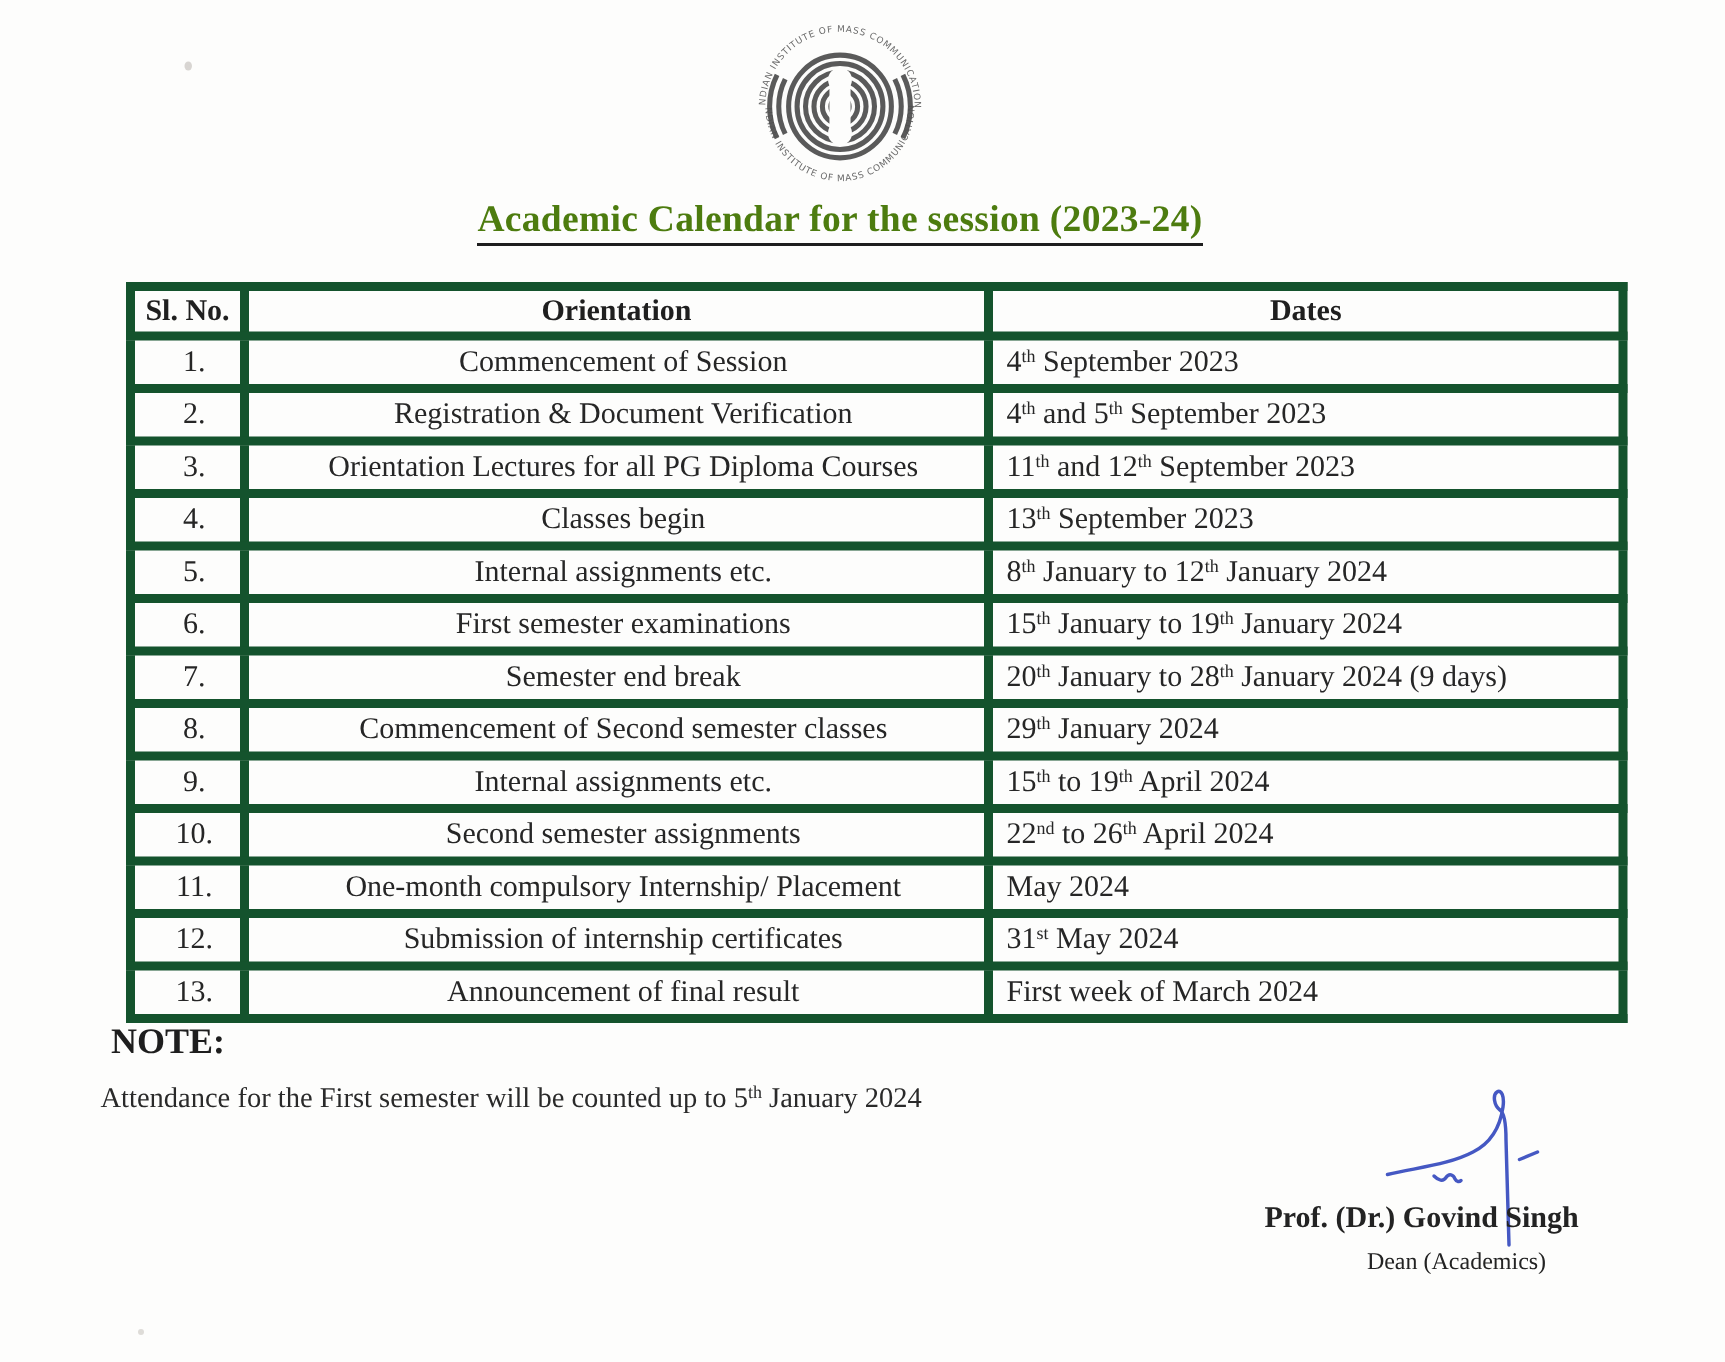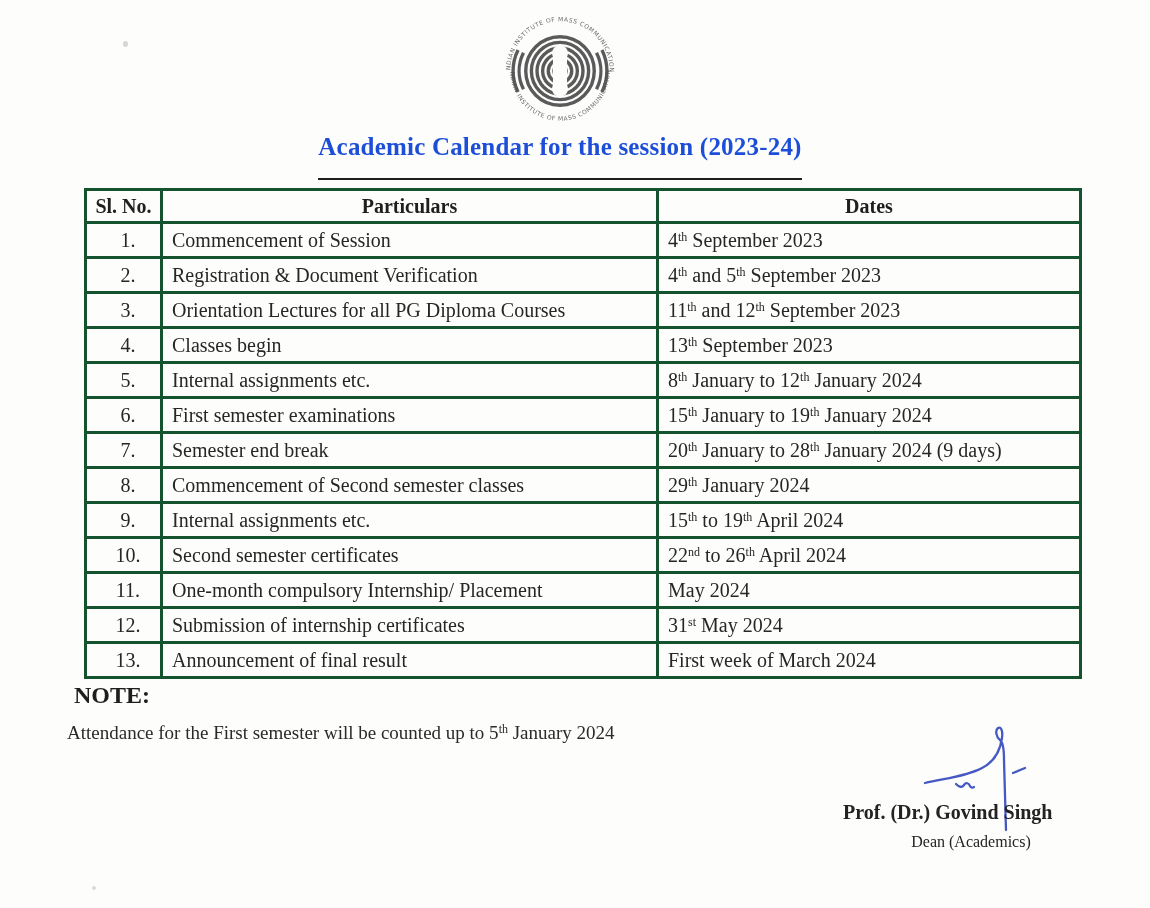--- a/index.html
+++ b/index.html
@@ -12,43 +12,43 @@
     overflow:hidden;
   }
 
   
   .logo { position:absolute; left:495px; top:10px; width:130px; height:122px; filter:blur(.35px); }
 
   
   .title-wrap { position:absolute; left:0; top:133px; width:1120px; text-align:center; }
   .title-wrap .title {
     display:inline-block;
-    font-size:25px; font-weight:700; color:#1d4ed8;
+    font-size:25px; font-weight:700; color:#4d7c0f;
     border-bottom:2.5px solid #1e1e1e;
-    padding-bottom:17px; letter-spacing:.2px;
+    padding-bottom:1px; letter-spacing:.2px;
   }
 
   
   table.cal {
     position:absolute; left:84px; top:188px;
     width:995px; table-layout:fixed;
     border-collapse:collapse;
     font-size:20px; color:#262626;
   }
   table.cal th, table.cal td {
-    border:3px solid #14532d;
+    border:6px solid #14532d;
     padding:0 0 0 9px;
     vertical-align:middle;
     overflow:hidden; white-space:nowrap;
   }
   table.cal thead tr { height:33px; }
   table.cal tbody tr { height:35px; }
   table.cal th { text-align:center; font-weight:700; padding:0; font-size:20px; color:#1f1f1f; }
   td.c-sl   { text-align:center; padding:0; }
-  td.c-part { padding-left:10px; }
+  td.c-part { padding-left:10px;text-align:center; }
   td.c-date { padding-left:8px;margin-top:16px; }
   sup { font-size:12px; line-height:0; vertical-align:6px; }
 
   
   .note-label { position:absolute; left:74px; top:682px; font-size:24px; font-weight:700; color:#1e1e1e; }
   .note-lines { position:absolute; left:67px; top:722px; font-size:19px; color:#2a2a2a; }
   .note-lines p { margin:0 0 16px 0; line-height:22px; }
 
   
   .sig-name { position:absolute; left:843px; top:801px; width:225px; font-size:20px; color:#232323;font-weight:bold; }
@@ -101,21 +101,21 @@
 
   <table class="cal">
     <colgroup>
         <col style="width:76px">
         <col style="width:496px">
         <col style="width:423px">
       </colgroup>
     <thead>
       <tr>
         <th>Sl. No.</th>
-        <th>Particulars</th>
+        <th>Orientation</th>
         <th>Dates</th>
       </tr>
     </thead>
     <tbody>
     <tr>
       <td class="c-sl">1.</td>
       <td class="c-part">Commencement of Session</td>
       <td class="c-date">4<sup>th</sup> September 2023</td>
     </tr>
 
@@ -162,21 +162,21 @@
     </tr>
 
     <tr>
       <td class="c-sl">9.</td>
       <td class="c-part">Internal assignments etc.</td>
       <td class="c-date">15<sup>th</sup> to 19<sup>th</sup> April 2024</td>
     </tr>
 
     <tr>
       <td class="c-sl">10.</td>
-      <td class="c-part">Second semester certificates</td>
+      <td class="c-part">Second semester assignments</td>
       <td class="c-date">22<sup>nd</sup> to 26<sup>th</sup> April 2024</td>
     </tr>
 
     <tr>
       <td class="c-sl">11.</td>
       <td class="c-part">One-month compulsory Internship/ Placement</td>
       <td class="c-date">May 2024</td>
     </tr>
 
     <tr>

